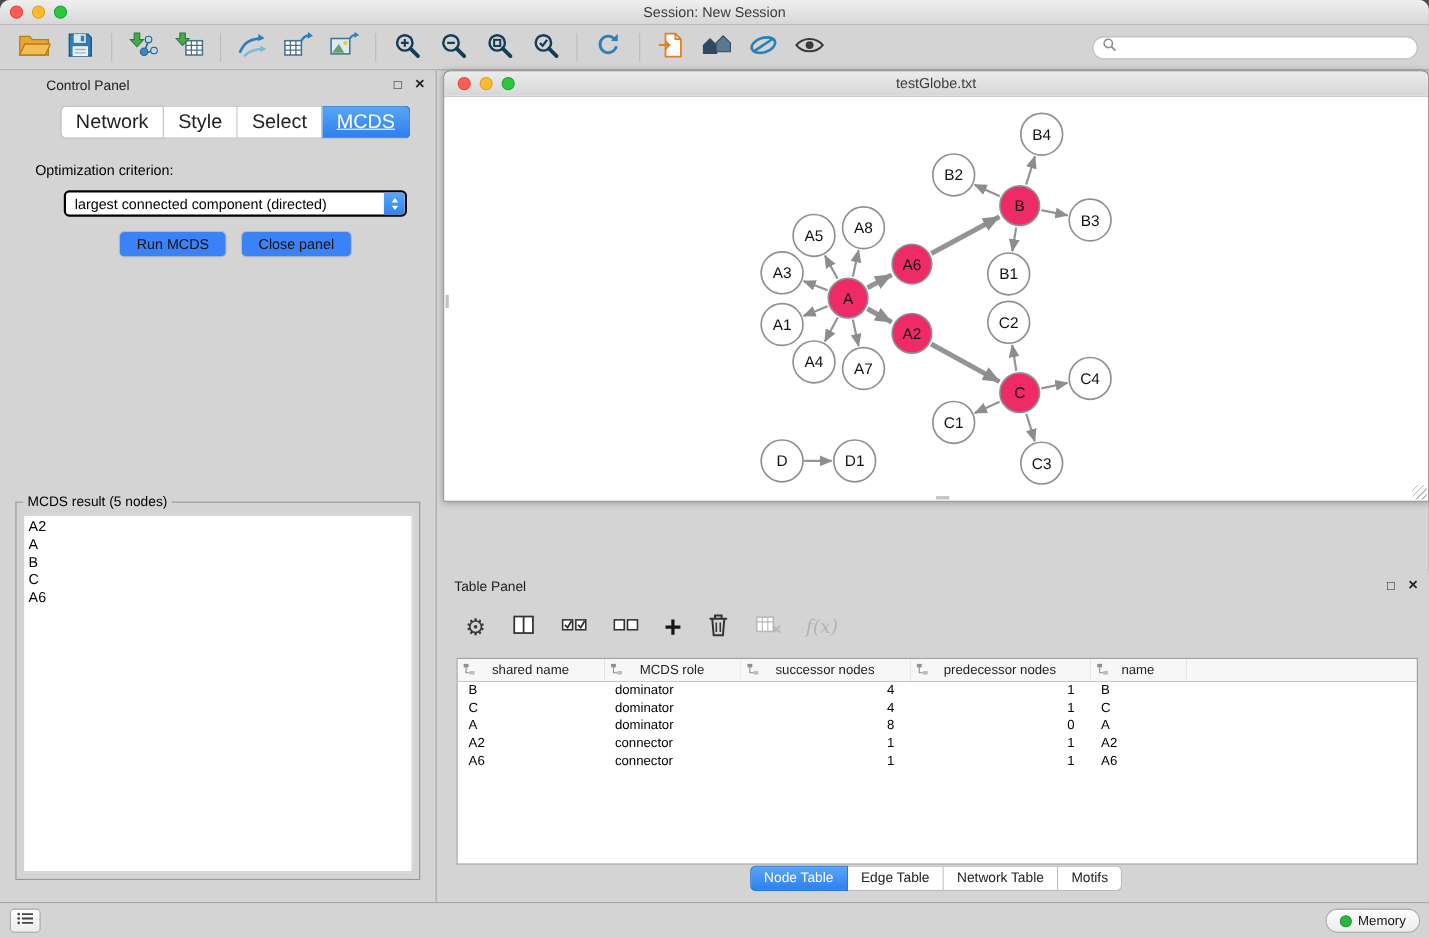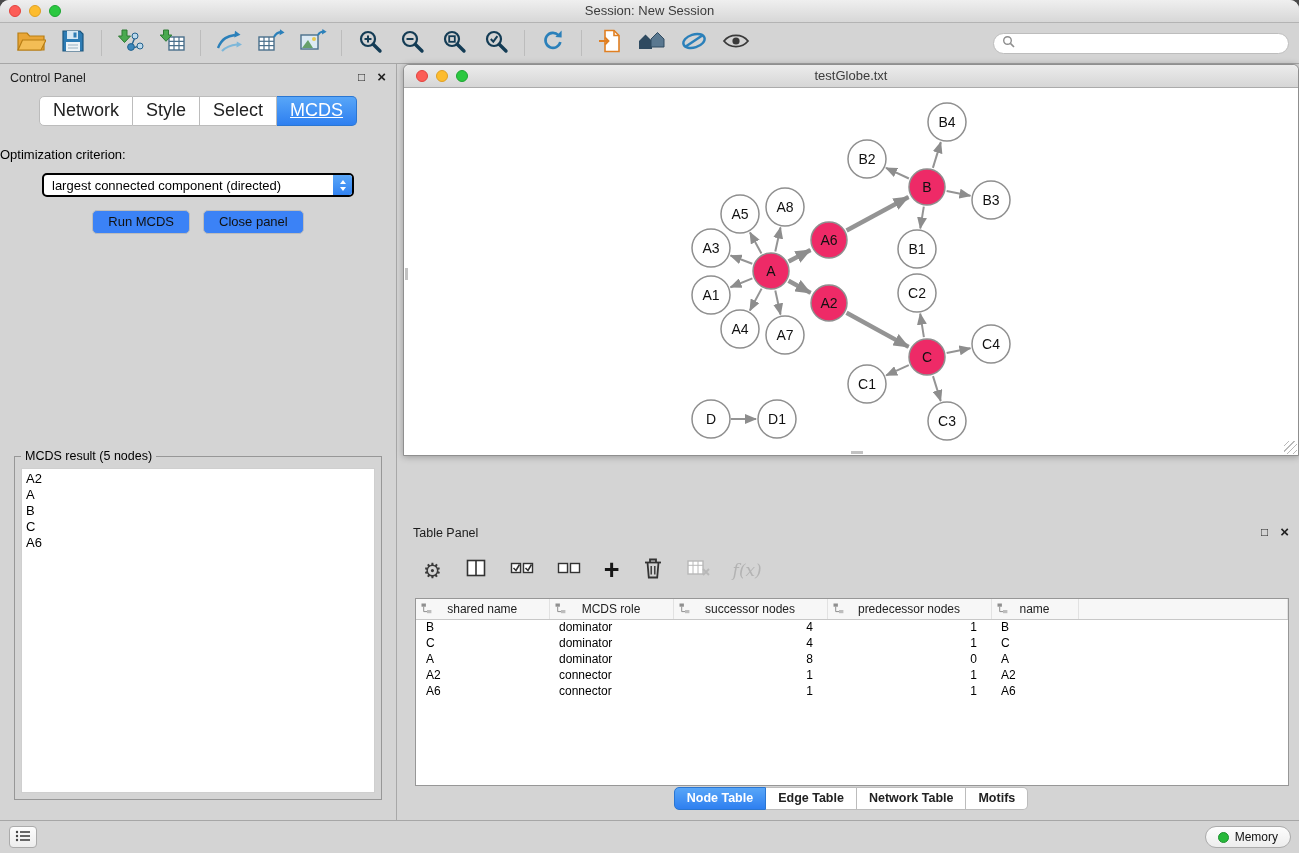--- a/index.html
+++ b/index.html
@@ -20,21 +20,21 @@
   
   .toolbar { position:absolute; left:0; right:0; top:23px; height:41px; background:#d4d4d4;
     border-bottom:1px solid #a6a6a6; display:flex; align-items:center; padding:0 10px; }
   .tbtn { width:38px; height:34px; display:flex; align-items:center; justify-content:center; margin:0 2px; border-radius:4px; }
   .sep { width:1px; height:26px; background:#bcbcbc; margin:0 7px; }
   .search { margin-left:auto; width:296px; height:21px; background:#fff; border:1px solid #bdbdbd;
     border-radius:11px; display:flex; align-items:center; padding:0 8px; gap:5px; }
   .search input { border:none; outline:none; flex:1; font-size:13px; background:transparent; font-family:"Liberation Sans",sans-serif; }
 
   
-  .control-panel { position:absolute; left:0; top:64px; width:397px; bottom:33px; background:#d4d4d4; border-right:1px solid #a8a8a8; }
+  .control-panel { position:absolute; left:0; top:64px; width:397px; bottom:33px; background:#d4d4d4; border-right:1px solid #a8a8a8;padding-left:32px; }
   .panel-header { height:26px; position:relative; }
   .panel-title { position:absolute; left:10px; top:7px; font-size:12.5px; color:#1c1c1c; }
   .panel-controls { position:absolute; right:10px; top:5px; display:flex; gap:12px; color:#222; }
   .pc-min { font-size:12px; line-height:16px; }
   .pc-close { font-size:15px; font-weight:bold; line-height:16px; }
   .ctabs { display:flex; justify-content:center; margin-top:6px; }
   .ctab { padding:3px 13px 4px; font-size:18px; background:#ffffff; border:1px solid #bcbcbc; border-left:none; color:#222; }
   .ctab:first-child { border-left:1px solid #bcbcbc; border-radius:5px 0 0 5px; }
   .ctab:last-child { border-radius:0 5px 5px 0;text-decoration:underline; }
   .ctab.active { background:linear-gradient(#58a6f8,#2e7ff0); border-color:#2a76d2; color:#fff; }
@@ -72,21 +72,21 @@
   .plus-glyph { font-size:27px; font-weight:bold; color:#161616; line-height:1; }
   .fx-glyph { font-family:"DejaVu Serif", serif; font-style:italic; font-size:17px; color:#b3b3b3; }
   .tp-table-wrap { position:absolute; top:79px; left:12px; right:10px; height:188px; background:#fff; border:1px solid #979797; overflow:hidden; }
   table.tp { width:100%; border-collapse:collapse; table-layout:fixed; }
   table.tp th { height:20px; font-size:12px; font-weight:normal; color:#222; background:#f7f7f7;
     border-bottom:1px solid #c8c8c8; border-right:1px solid #e2e2e2; text-align:center; position:relative; white-space:nowrap;margin-left:39px; }
   .hicon { position:absolute; left:5px; top:4px; }
   table.tp td { height:16px; font-size:12px; padding:0 0 0 10px; color:#000; white-space:nowrap; overflow:hidden; }
   table.tp td.num { text-align:right; padding:0 14px 0 0; }
   .tp-tabs { position:absolute; top:268px; left:0; right:0; display:flex; justify-content:center; }
-  .btab { padding:3px 12px 4px; font-size:12.5px; background:#fff; border:1px solid #bcbcbc; border-left:none; color:#222;font-weight:bold; }
+  .btab { padding:3px 12px 4px; font-size:12.5px; background:#fff; border:1px solid #bcbcbc; border-left:none; color:#222; }
   .btab:first-child { border-left:1px solid #bcbcbc; border-radius:5px 0 0 5px; }
   .btab:last-child { border-radius:0 5px 5px 0; }
   .btab.active { background:linear-gradient(#58a6f8,#2e7ff0); border-color:#2a76d2; color:#fff; }
 
   
   .statusbar { position:absolute; left:0; right:0; bottom:0; height:33px; background:#d4d4d4; border-top:1px solid #a6a6a6; }
   .sb-list-btn { position:absolute; left:9px; top:5px; width:28px; height:22px; background:linear-gradient(#fdfdfd,#ededed);
     border:1px solid #ababab; border-radius:4px; display:flex; align-items:center; justify-content:center; }
   .memory-btn { position:absolute; right:8px; top:5px; height:22px; padding:0 12px; background:linear-gradient(#fdfdfd,#ededed);
     border:1px solid #ababab; border-radius:11px; display:flex; align-items:center; gap:6px; font-size:12px; color:#111; }

